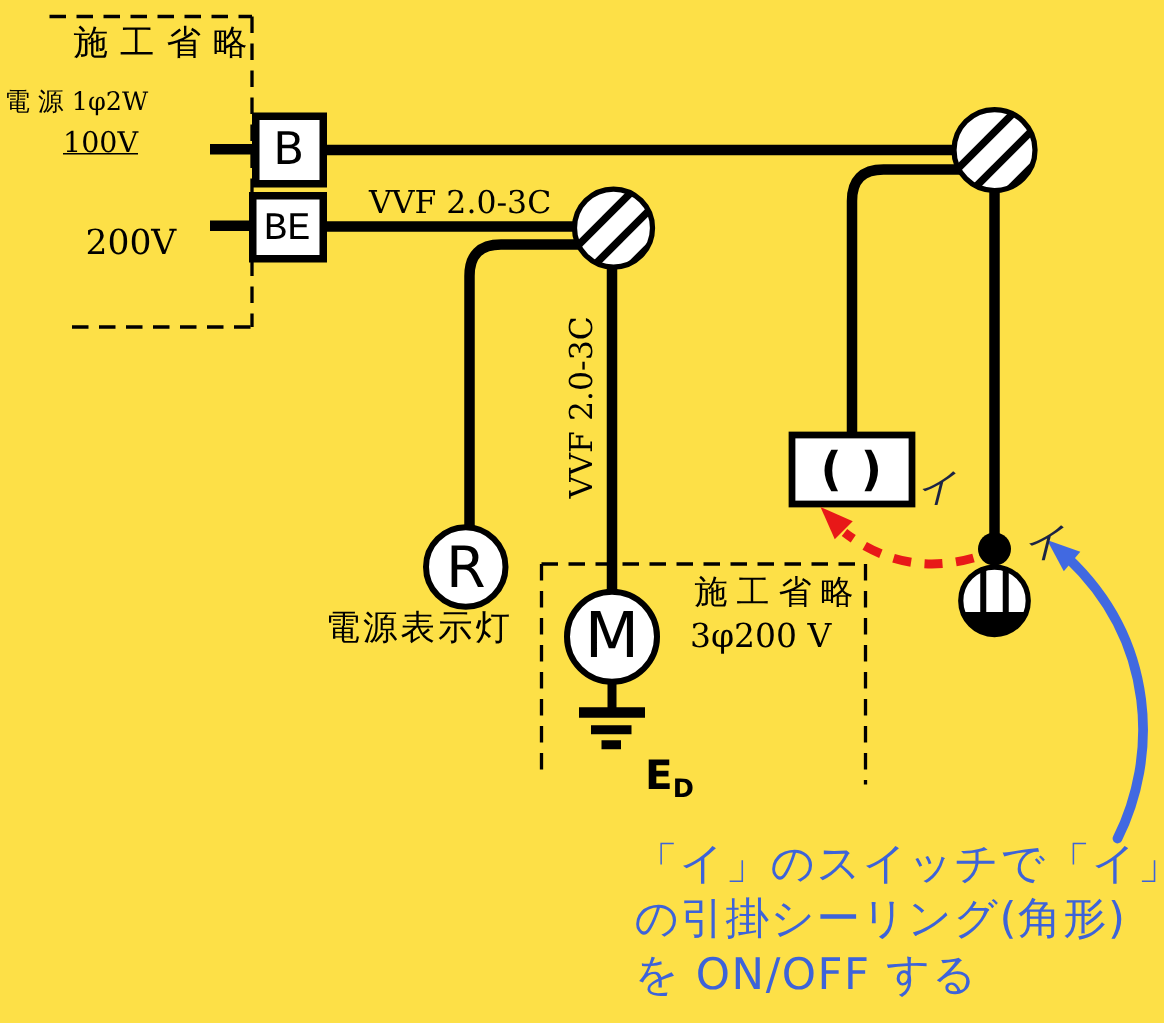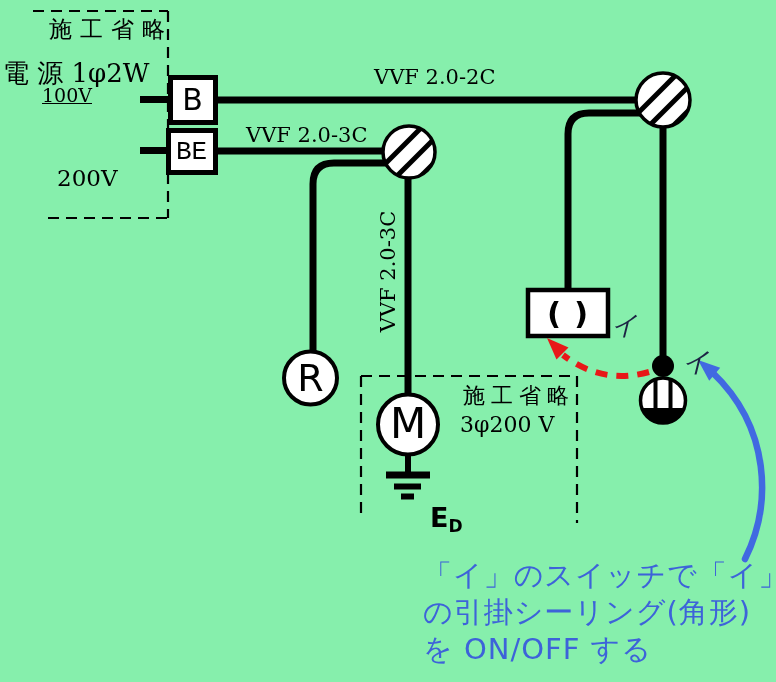--- a/index.html
+++ b/index.html
@@ -1,29 +1,29 @@
 <!DOCTYPE html>
 <html><head>
 <meta charset="utf-8">
 <style>
   html,body{margin:0;padding:0;background:#ffffff;}
   .stage{
-    position:relative;width:776px;height:682px;background:#86efac;overflow:hidden;
+    position:relative;width:776px;height:682px;background:#fde047;overflow:hidden;
     font-family:"Liberation Sans","DejaVu Sans",sans-serif;
   }
   .stage svg{position:absolute;left:0;top:0;}
   .t{position:absolute;white-space:nowrap;color:#000;line-height:1;}
   .serif{font-family:"DejaVu Serif","Liberation Serif",serif;}
   .sans{font-family:"DejaVu Sans","Liberation Sans",sans-serif;}
   .ctr{display:flex;align-items:center;justify-content:center;text-align:center;}
   .sekou1{left:49px;top:18px;font-size:23px;letter-spacing:8px;}
-  .src-l1{left:3px;top:60px;font-size:26px;}
+  .src-l1{left:3px;top:60px;font-size:17px;}
   .src-l2{left:42px;top:86px;font-size:19px;text-decoration:underline;}
   .src-l3{left:3px;top:126px;font-size:23px;}
-  .src-l4{left:57px;top:151px;font-size:23px;margin-top:16px;}
+  .src-l4{left:57px;top:151px;font-size:23px;}
   .b-label{left:170px;top:78px;width:45px;height:44px;font-size:30px;font-weight:500;}
   .be-label{left:168px;top:131px;width:47px;height:42px;font-size:26px;font-weight:500;font-family:Liberation Mono, monospace;}
   .vvf2c{left:374px;top:67px;font-size:21px;}
   .vvf3c{left:246px;top:125px;font-size:21px;}
   .vvf3cv{left:323px;top:261px;width:130px;font-size:21px;text-align:center;transform:rotate(-90deg);}
   .r-label{left:284px;top:352px;width:53px;height:52px;font-size:38px;font-weight:500;}
   .lamp-cap{left:217px;top:408px;font-size:23px;letter-spacing:2px;}
   .m-label{left:378px;top:395px;width:60px;height:58px;font-size:42px;font-weight:500;}
   .ed{left:430px;top:504px;font-size:27px;font-weight:600;}
   .ed .sub{font-size:17px;position:relative;top:5px;font-weight:600;}
@@ -138,25 +138,25 @@
   </svg>
 
   <div class="t serif sekou1">施工省略</div>
   <div class="t serif src-l1">電 源 1φ2W</div>
   <div class="t serif src-l2">100V</div>
   <div class="t serif src-l4">200V</div>
 
   <div class="t sans ctr b-label">B</div>
   <div class="t sans ctr be-label">BE</div>
 
-  <div class="t serif vvf2c">VVF 2.0-2C</div>
   <div class="t serif vvf3c">VVF 2.0-3C</div>
   <div class="t serif vvf3cv">VVF 2.0-3C</div>
 
   <div class="t sans ctr r-label">R</div>
+  <div class="t serif lamp-cap">電源表示灯</div>
 
   <div class="t sans ctr m-label">M</div>
   <div class="t sans ed"><span>E</span><span class="sub">D</span></div>
   <div class="t serif motor-spec">3φ200 V</div>
   <div class="t serif sekou2">施工省略</div>
 
   <div class="t sans ctr paren">( )</div>
   <div class="t i-mark i1">イ</div>
   <div class="t i-mark i2">イ</div>
 

